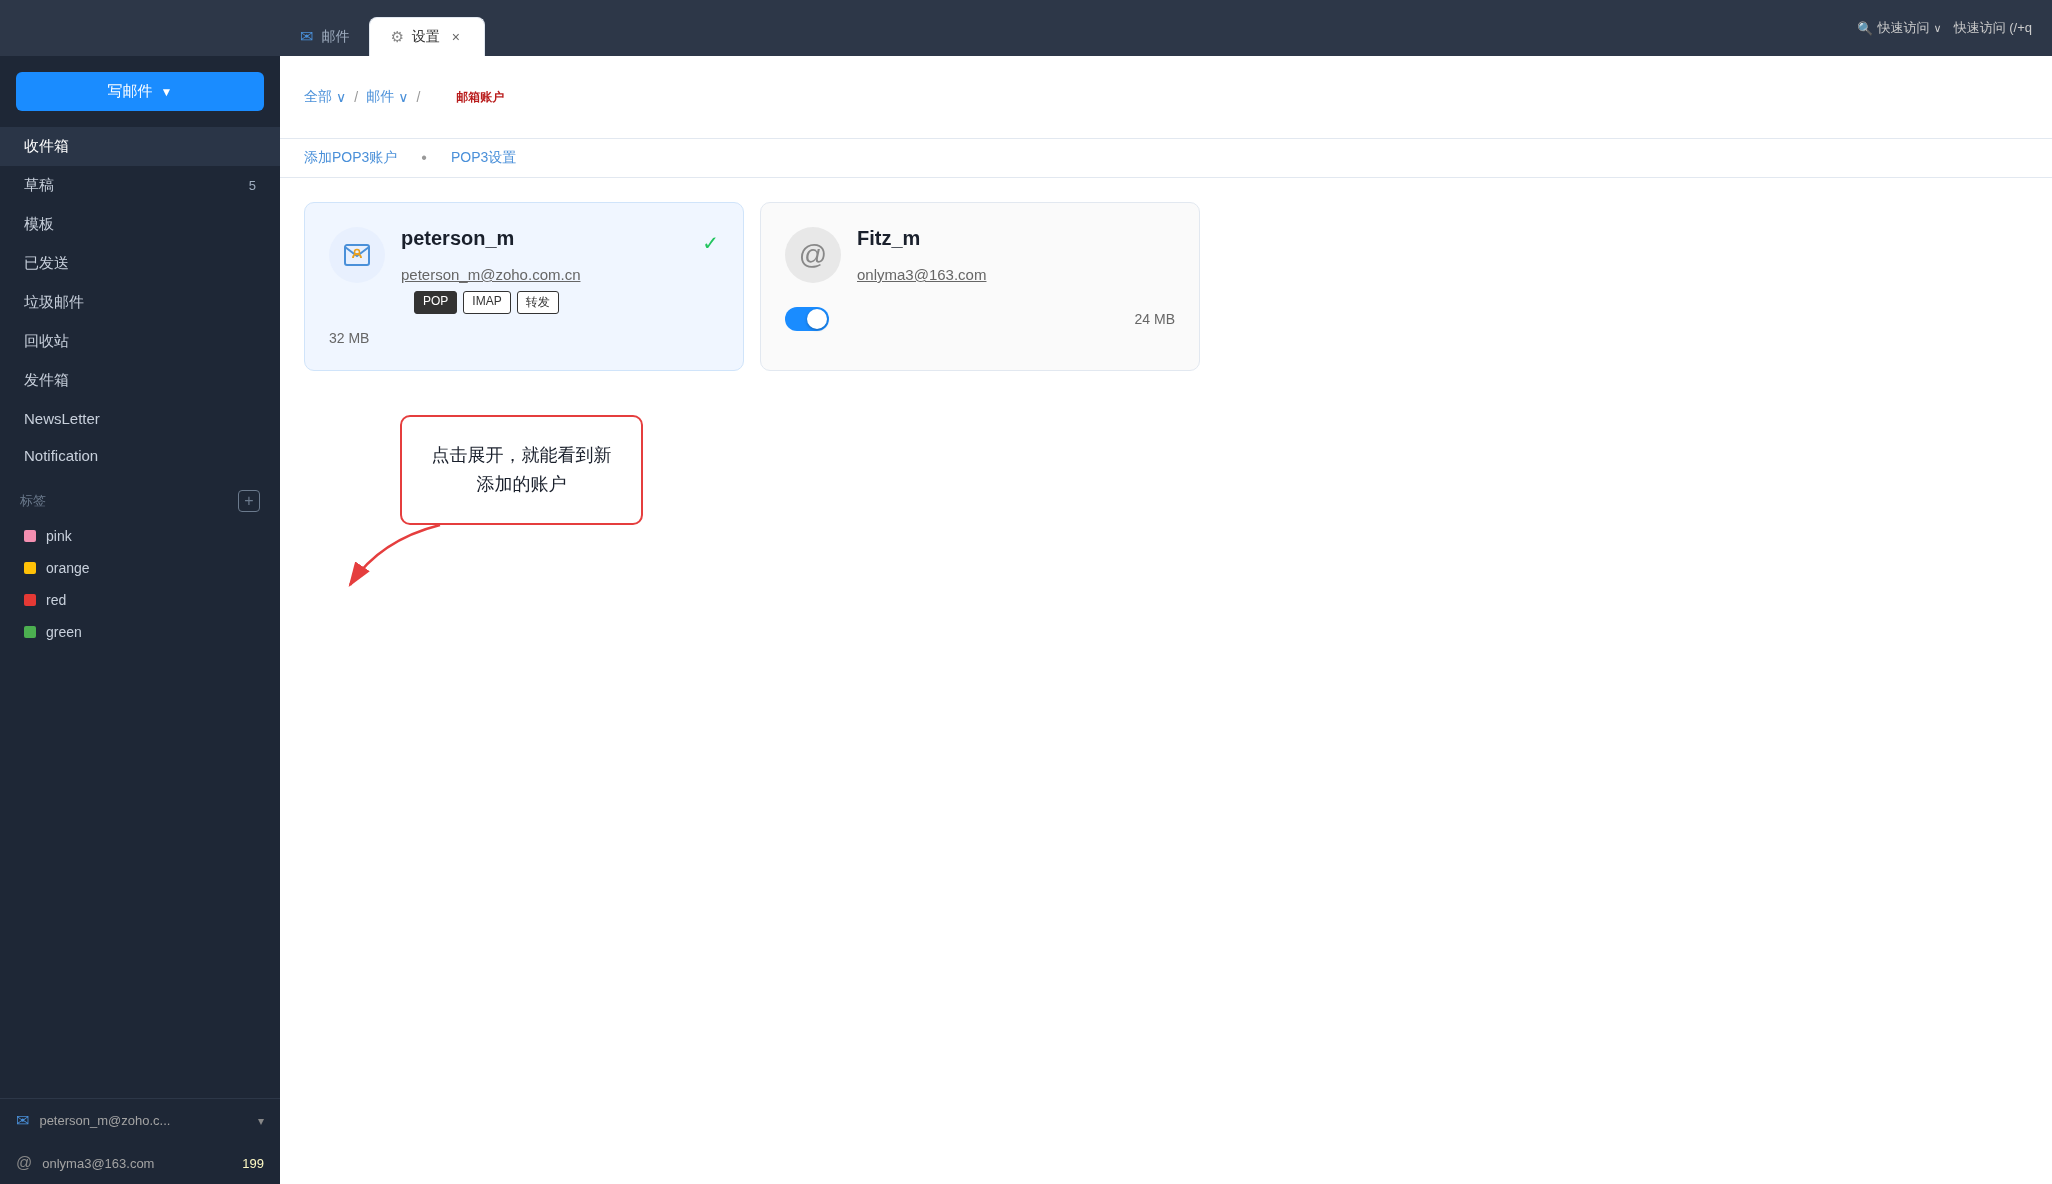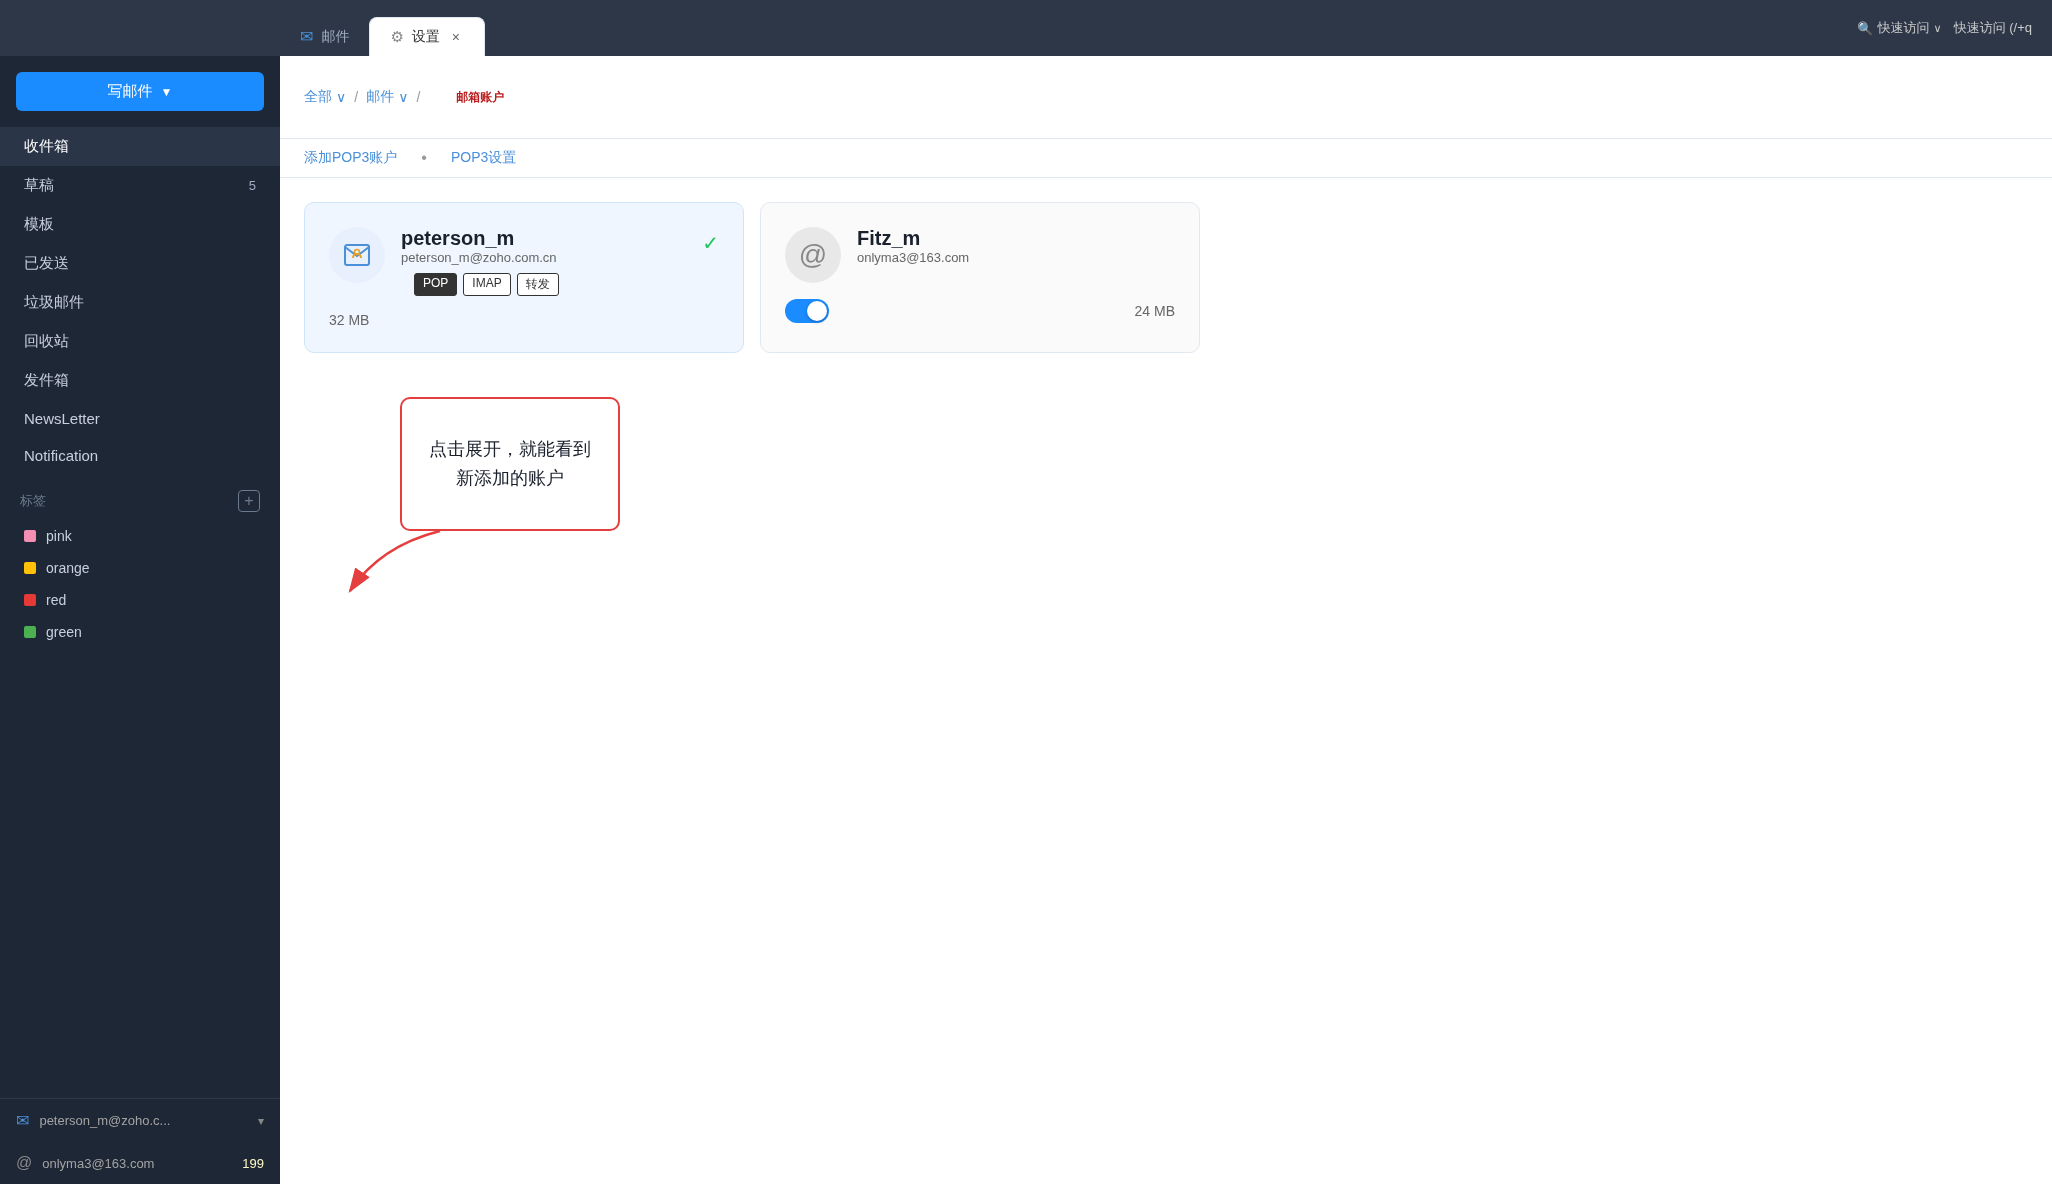--- a/index.html
+++ b/index.html
@@ -105,22 +105,22 @@
     .card-top { display: flex; align-items: flex-start; gap: 16px; }
     .card-icon {
       width: 56px; height: 56px; border-radius: 50%; background: #e8f0fe;
       display: flex; align-items: center; justify-content: center; flex-shrink: 0;
     }
     .card-icon svg { width: 32px; height: 32px; }
 
     .card-icon.at-icon { background: #e8e8e8; }
 
     .card-info { flex: 1; }
-    .card-name { font-size: 20px; font-weight: 600; color: #1a202c; margin-bottom: 0; }
-    .card-email { font-size: 13px; color: #666; margin-bottom: 8px; }
+    .card-name { font-size: 20px; font-weight: 600; color: #1a202c; margin-bottom: 16px; }
+    .card-email { font-size: 15px; color: #666; margin-bottom: 8px; text-decoration: underline; }
     .card-tags { display: flex; gap: 6px; padding-left: 13px; }
     .card-tag {
       padding: 2px 8px; border: 1px solid #333; border-radius: 3px;
       font-size: 12px; color: #333; background: #fff;
     }
     .card-check { color: #22c55e; font-size: 20px; margin-top: 4px; }
 
     .card-footer { display: flex; align-items: center; justify-content: space-between; padding-top: 4px; }
     .card-size { font-size: 14px; color: #666; }
 
@@ -131,23 +131,23 @@
       position: relative;
     }
     .toggle-thumb {
       position: absolute; top: 2px; left: 22px; width: 20px; height: 20px;
       background: #fff; border-radius: 50%; box-shadow: 0 1px 3px rgba(0,0,0,0.3);
     }
 
     
     .tooltip-box {
       border: 2px solid #e53e3e; border-radius: 10px;
-      padding: 36px 24px; text-align: center;
+      padding: 24px 24px; text-align: center;
       font-size: 18px; color: #1a202c; line-height: 1.6;
-      width: 220px; position: relative; background: #fff;
+      width: 243px; position: relative; background: #fff;
       margin: 20px 0 0 60px;
     }
   </style>
 </head>
 <body>
 
 <div class="tab-bar">
 
   <div class="tab">
     <span style="color:#4a90d9; font-size:16px;">✉</span>

